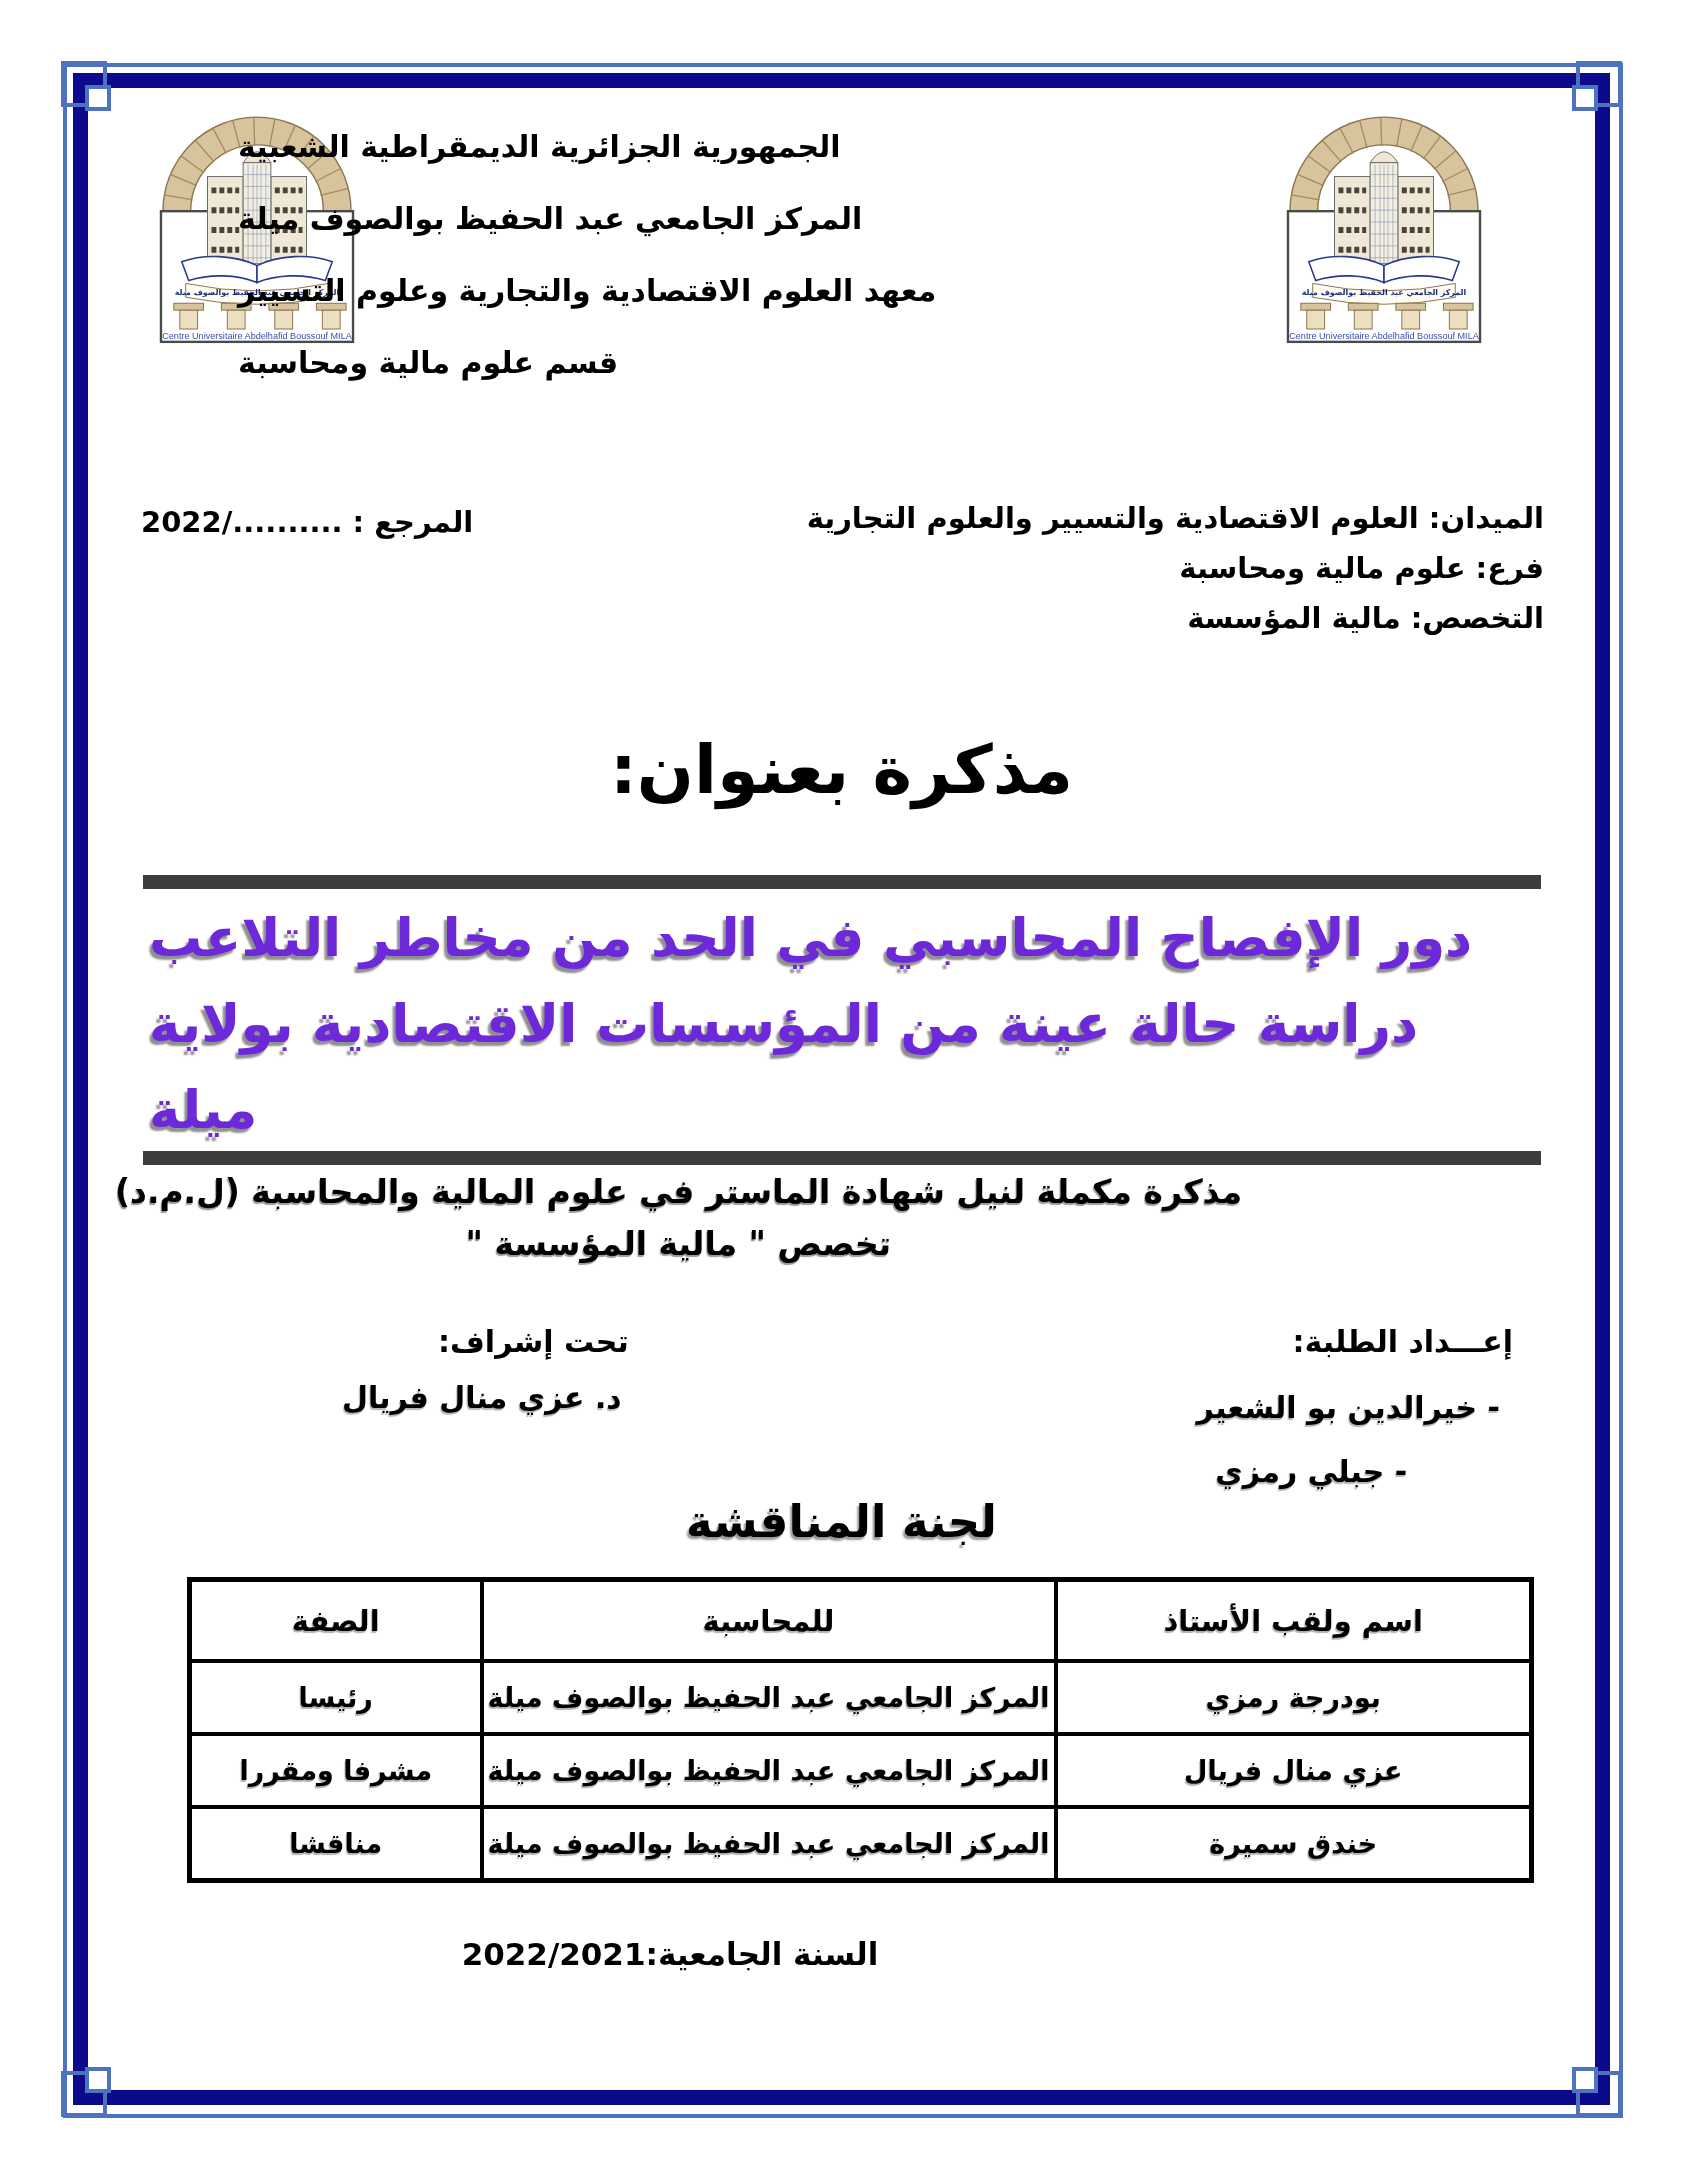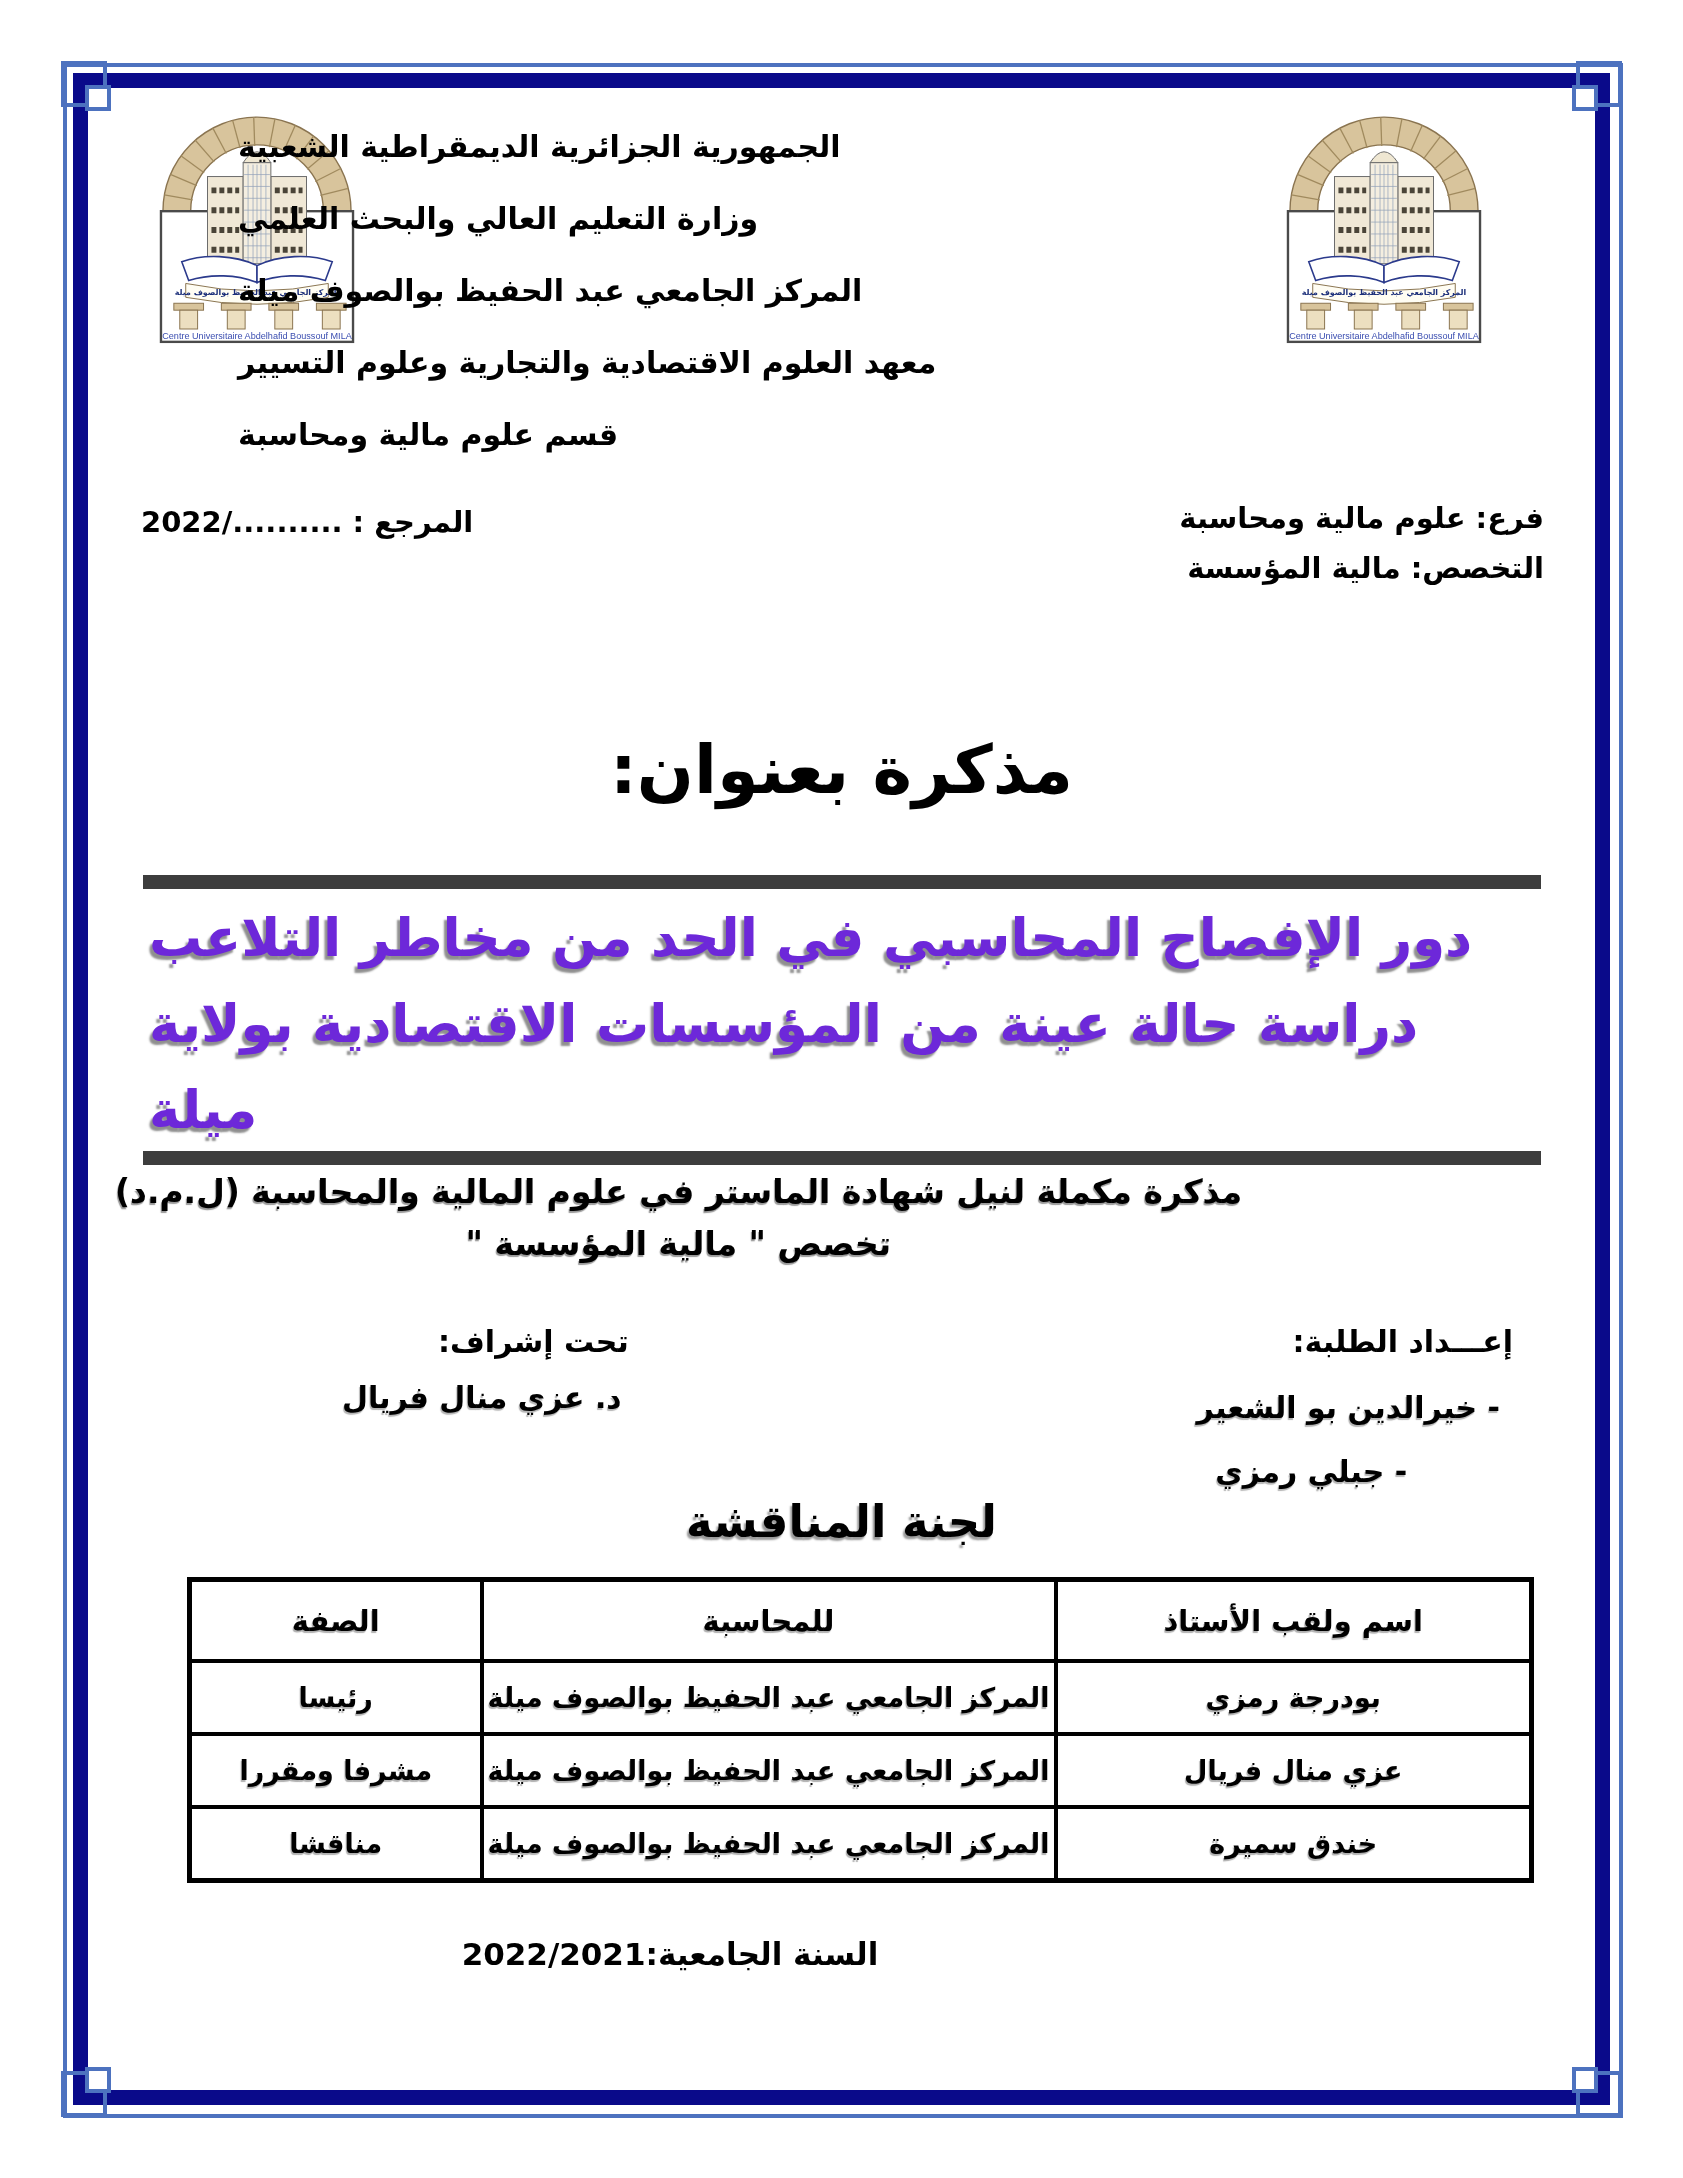--- a/index.html
+++ b/index.html
@@ -218,27 +218,27 @@
         <rect x="118" y="197" width="18" height="19" fill="#ecdfc0"></rect>
       <rect x="160" y="190" width="30" height="7" fill="#d8c49c"></rect>
         <rect x="166" y="197" width="18" height="19" fill="#ecdfc0"></rect>
     </g>
     <text x="100" y="226" font-size="9.2" fill="#3a4db0" text-anchor="middle" class="latin">Centre Universitaire Abdelhafid Boussouf MILA</text>
   </svg>
 </div>
 
 <div class="header-block">
   <div>الجمهورية الجزائرية الديمقراطية الشعبية</div>
-  <div>وزارة التعليم العالي والبحث العلمي</div>
   <div>المركز الجامعي عبد الحفيظ بوالصوف ميلة</div>
   <div>معهد العلوم الاقتصادية والتجارية وعلوم التسيير</div>
   <div>قسم علوم مالية ومحاسبة</div>
 </div>
 
 <div class="meta-right">
+  <div>الميدان: العلوم الاقتصادية والتسيير والعلوم التجارية</div>
   <div>فرع: علوم مالية ومحاسبة</div>
   <div>التخصص: مالية المؤسسة</div>
 </div>
 <div class="meta-left">المرجع : ........../2022</div>
 
 <div class="kicker">مذكرة بعنوان:</div>
 <div class="rule r1"></div>
 <div class="title-lines">
   <div>دور الإفصاح المحاسبي في الحد من مخاطر التلاعب</div>
   <div>دراسة حالة عينة من المؤسسات الاقتصادية بولاية ميلة</div>

